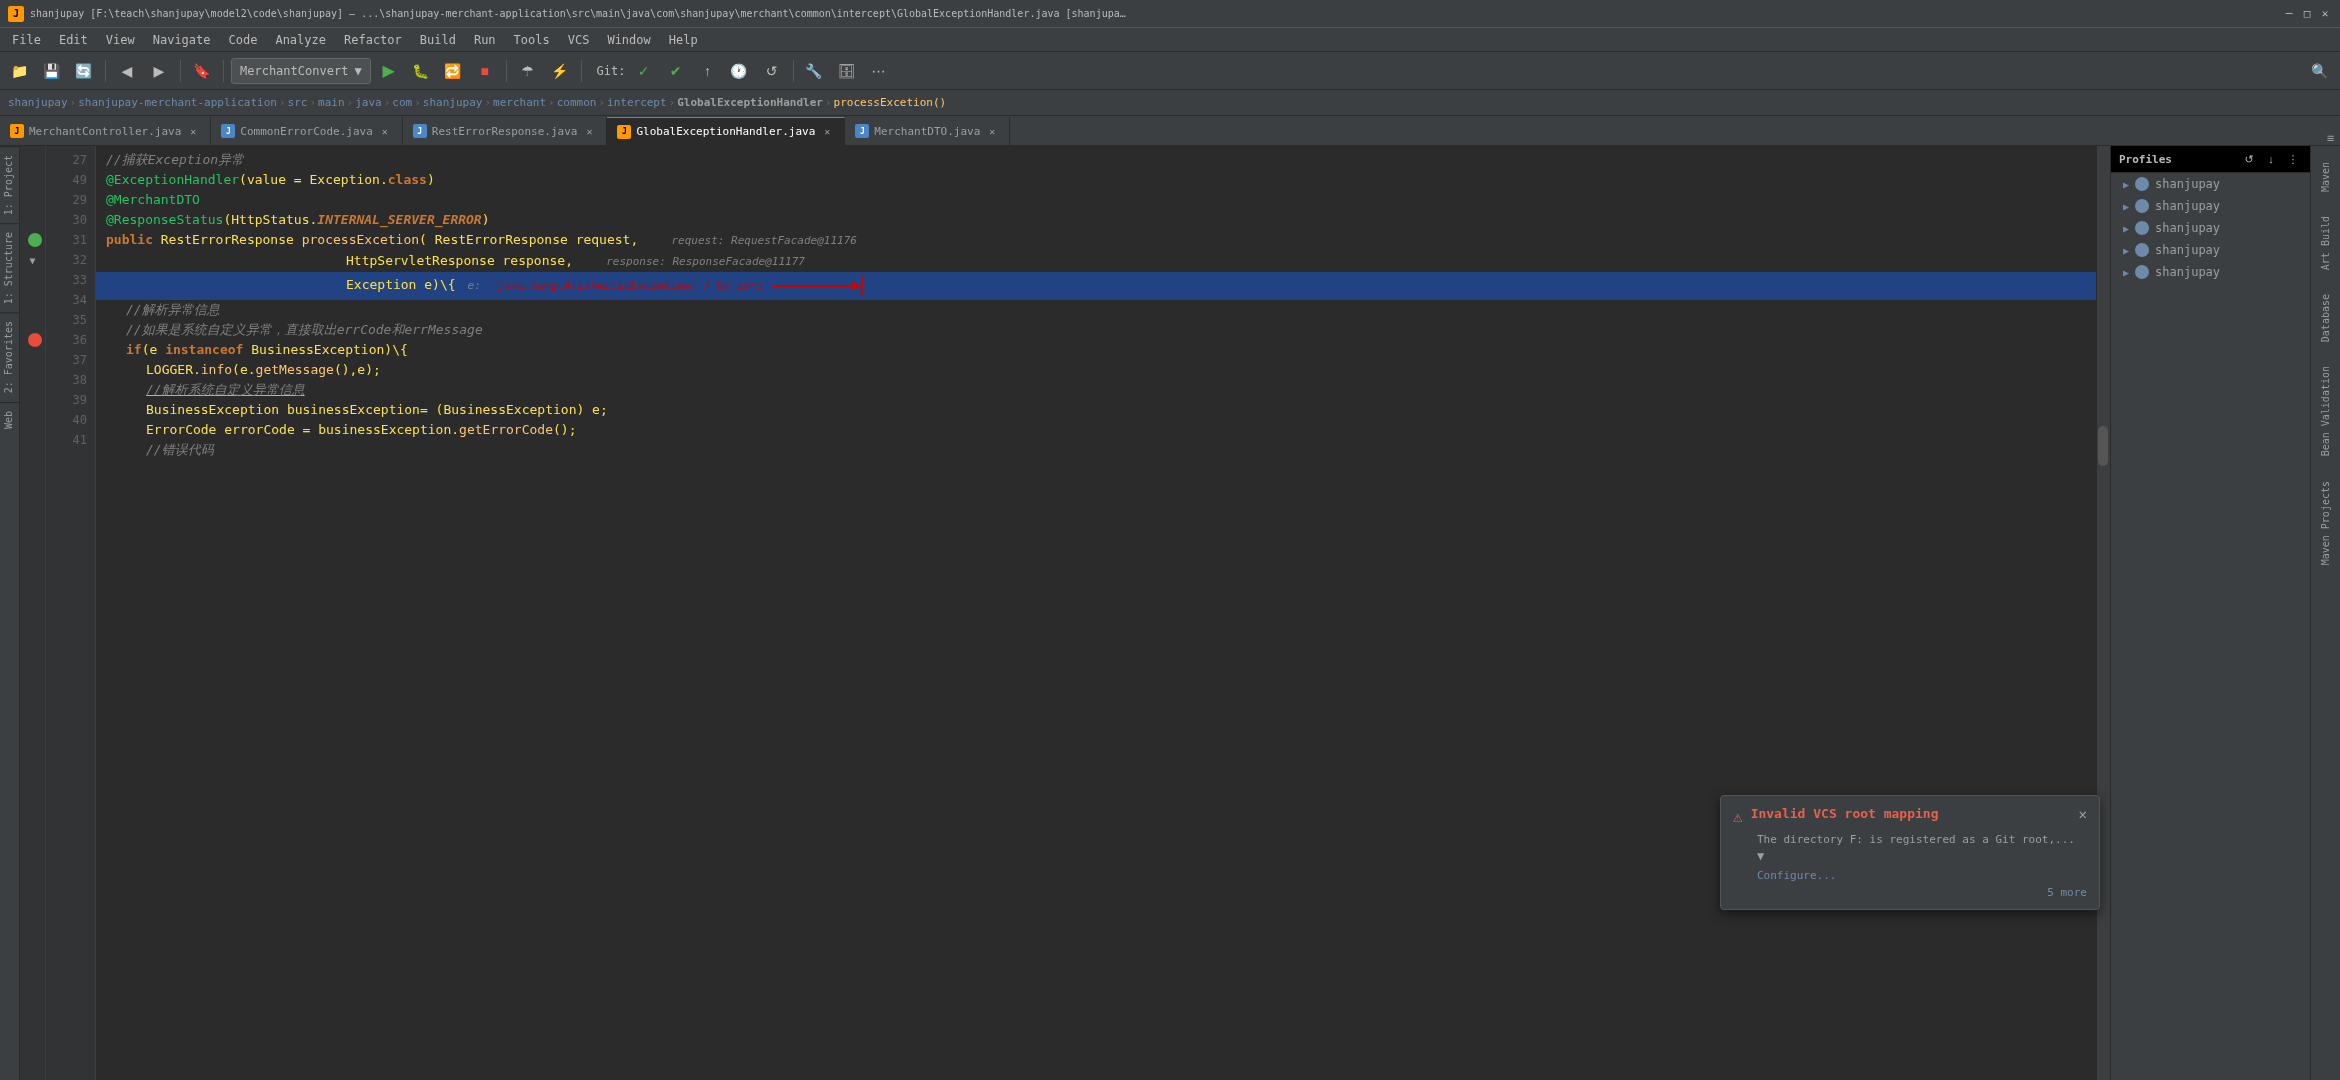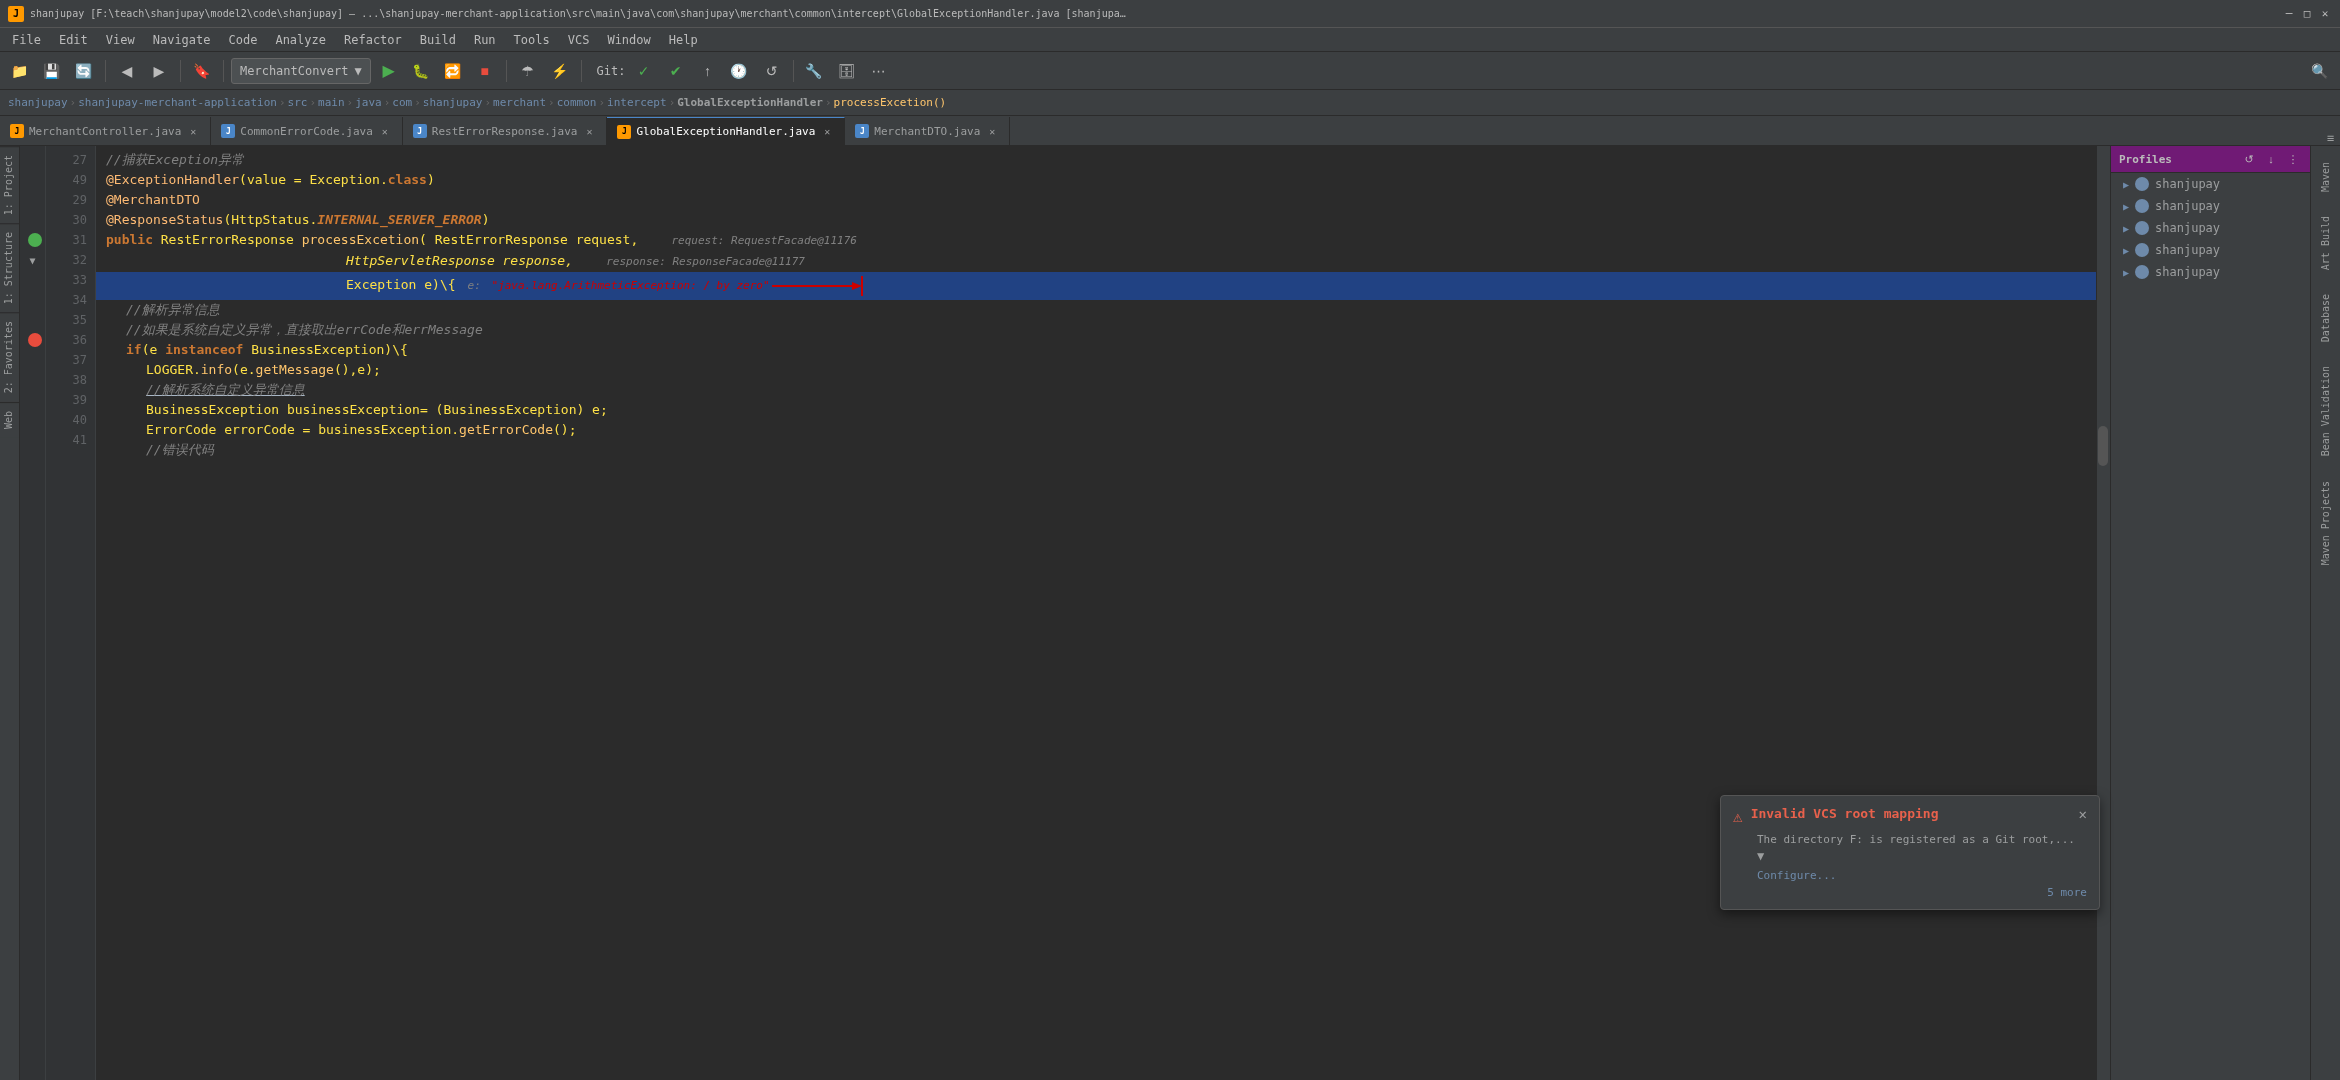--- a/index.html
+++ b/index.html
@@ -173,21 +173,21 @@
     }
 
     
     #right-sidebar {
       width: 200px;
       background: #3c3f41;
       border-left: 1px solid #2b2b2b;
       display: flex; flex-direction: column;
     }
     .right-sidebar-header {
-      background: #701a75;
+      background: #000000;
       padding: 4px 8px;
       font-size: 11px;
       color: #9c9e9f;
       border-bottom: 1px solid #2b2b2b;
       display: flex; align-items: center; justify-content: space-between;
     }
     .right-sidebar-item {
       padding: 4px 12px;
       font-size: 12px;
       color: #9c9e9f;
@@ -212,21 +212,21 @@
       transform: rotate(180deg);
       font-size: 10px;
       color: #9c9e9f;
       cursor: pointer;
       padding: 8px 4px;
       white-space: nowrap;
     }
 
     
     .kw { color: #cc7832; font-weight: bold; }
-    .ann { color: #fdba74; margin-top: 28px; }
+    .ann { color: #22c55e; margin-top: 28px; }
     .cmt { color: #808080; font-style: italic; }
     .type { color: #fde047; }
     .method { color: #ffc66d; }
 
     
     #notification-popup {
       position: absolute;
       bottom: 170px;
       right: 240px;
       width: 380px;
@@ -455,21 +455,21 @@
       <div>
         <span class="ann">@ResponseStatus</span><span class="type">(HttpStatus.</span><span class="kw" style="color:#cc7832; font-weight:bold; font-style:italic;">INTERNAL_SERVER_ERROR</span><span class="type">)</span>
       </div>
 
       <div style="display:flex; align-items:baseline; flex-wrap:wrap;">
         <span><span class="kw">public</span> <span class="type">RestErrorResponse </span><span class="method">processExcetion</span><span class="type">( RestErrorResponse request,</span></span>
         <span style="color:#808080; margin-left:20px; font-size:11px; font-style:italic;">&nbsp;&nbsp;request: RequestFacade@11176</span>
       </div>
 
       <div style="display:flex; align-items:baseline; flex-wrap:wrap;">
-        <span style="padding-left:240px;font-style:italic;"><span class="type">HttpServletResponse response,</span></span>
+        <span style="padding-left:240px;"><span class="type">HttpServletResponse response,</span></span>
         <span style="color:#808080; margin-left:20px; font-size:11px; font-style:italic;">&nbsp;&nbsp;response: ResponseFacade@11177</span>
       </div>
 
       <div style="background:#214283; margin:0 -10px; padding:0 10px; display:flex; align-items:baseline; flex-wrap:wrap;">
         <span style="padding-left:240px;"><span class="type">Exception e)\{</span></span>
         <span style="margin-left:12px; font-size:11px; color:#808080; font-style:italic;">e:&nbsp;</span>
 
         <span style="display:inline-flex; align-items:center; margin-left:4px;">
           <span style="color:#cc0000; font-style:italic; font-size:11px;">"java.lang.ArithmeticException: / by zero"</span>
 

